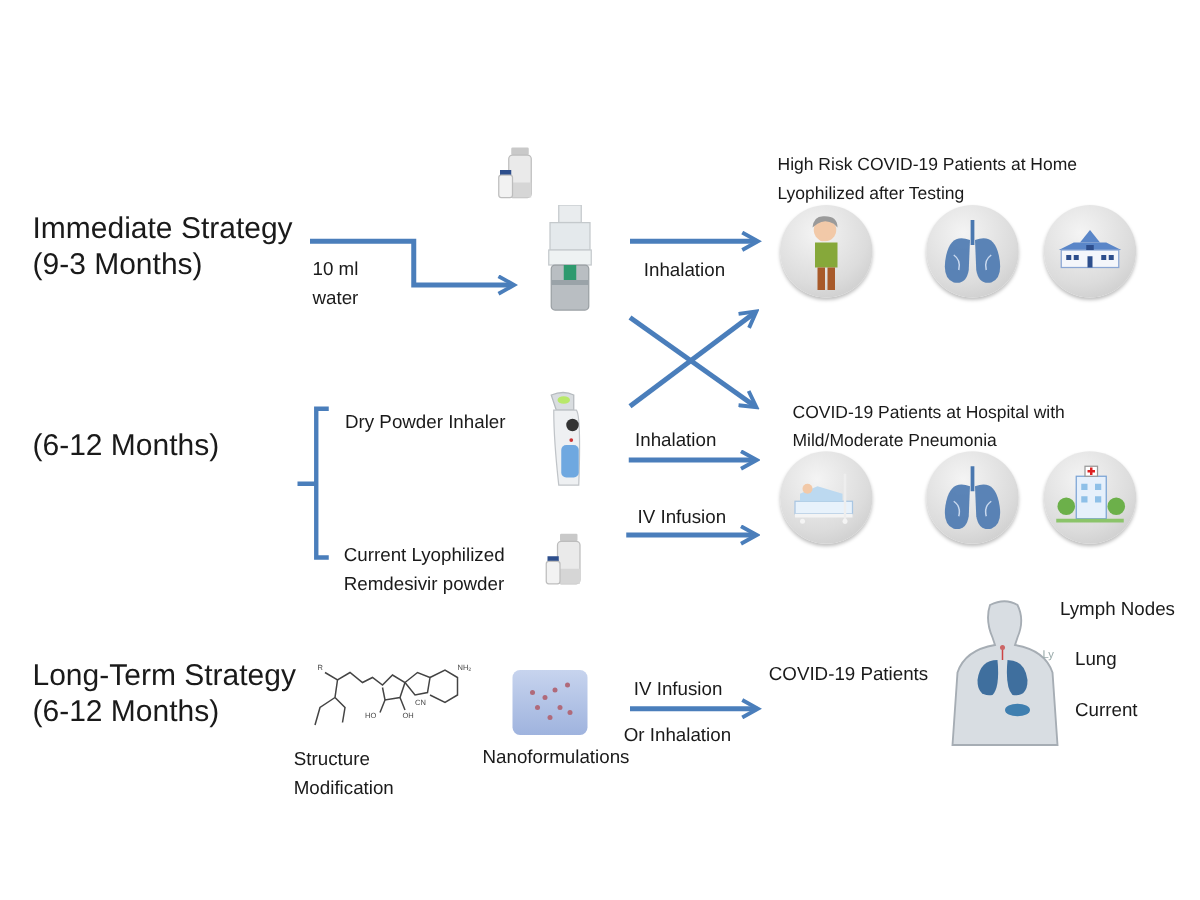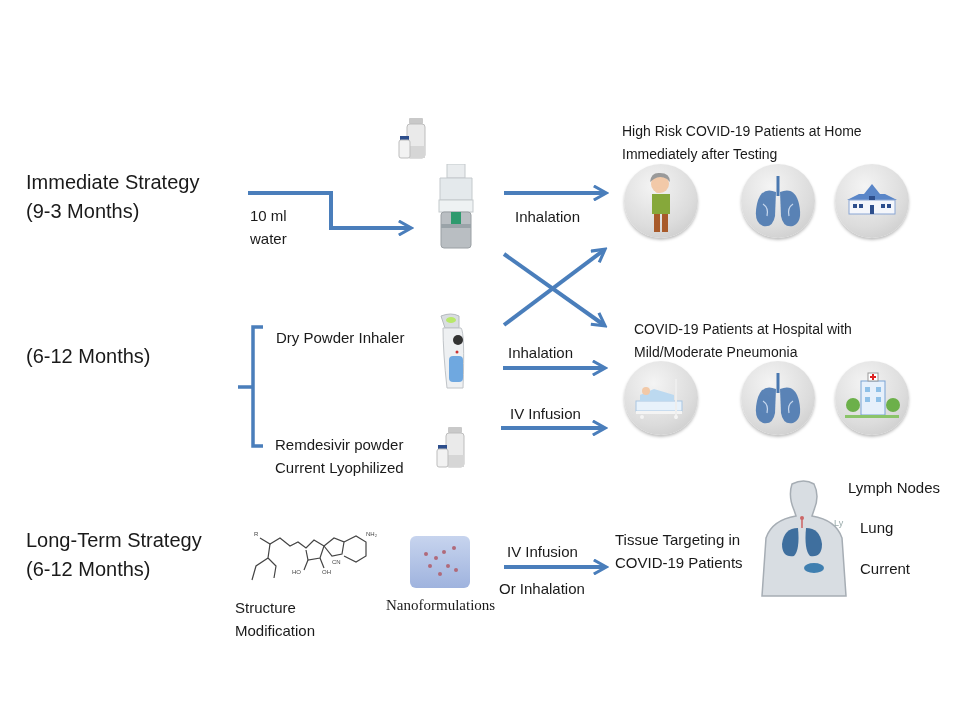--- a/index.html
+++ b/index.html
@@ -1,19 +1,19 @@
 <!DOCTYPE html>
 <html><head>
 <meta charset="utf-8">
 <style>
   html, body { margin: 0; padding: 0; background: #ffffff; }
   body { width: 960px; height: 720px; position: relative; overflow: hidden;
          font-family: "Liberation Sans", "DejaVu Sans", sans-serif; color: #1a1a1a; }
   .abs { position: absolute; }
-  .strategy { font-size: 20px; line-height: 29px; white-space: nowrap; }
+  .strategy { font-size: 24px; line-height: 29px; white-space: nowrap; }
   .lbl { font-size: 15px; line-height: 23px; white-space: nowrap; }
   .outcome { font-size: 14px; line-height: 23px; white-space: nowrap; margin-top: 24px; }
   svg.overlay { position: absolute; left: 0; top: 0; }
   .circle { position: absolute; width: 74px; height: 74px; border-radius: 50%;
             background: radial-gradient(circle at 40% 30%, #f4f4f4 0%, #dcdcdc 60%, #c4c4c4 100%);
             box-shadow: 0 2px 3px rgba(0,0,0,0.25); }
   .circle svg { position: absolute; left: 0; top: 0; }
 </style>
 </head>
 <body>
@@ -73,21 +73,21 @@
   <path d="M4,14 L36,14 L36,36 L4,36 Z" fill="#e4e9ec" stroke="#c4c9cc"></path>
   <rect x="3" y="36" width="34" height="12" fill="#eef2f3" stroke="#c4c9cc"></rect>
   <rect x="5" y="48" width="30" height="36" rx="3" fill="#b9bec2" stroke="#9aa0a4"></rect>
   <rect x="15" y="48" width="10" height="14" fill="#2e9a6e"></rect>
   <rect x="5" y="60" width="30" height="4" fill="#9aa3a8"></rect>
 </svg>
 <div class="abs lbl" style="left:515px; top:205px;">Inhalation</div>
 
 <div class="abs outcome" style="left:622px; top:96px;">
   <div>High Risk COVID-19 Patients at Home</div>
-  <div>Immediately after Testing</div>
+  <div>Lyophilized after Testing</div>
 </div>
 <div class="circle" style="left:624px; top:164px;">
   <svg width="74" height="74">
     <circle cx="36" cy="20" r="9" fill="#f2c9a8"></circle>
     <path d="M26,18 Q27,8 36,9 Q46,9 46,18 L43,15 Q36,11 30,15 Z" fill="#9a9a9a"></path>
     <path d="M28,30 L46,30 L46,50 L28,50 Z" fill="#86a83a"></path>
     <rect x="30" y="50" width="6" height="18" fill="#a85a2a"></rect>
     <rect x="38" y="50" width="6" height="18" fill="#a85a2a"></rect>
     <circle cx="34" cy="26" r="3" fill="#f2c9a8"></circle>
   </svg>
@@ -119,22 +119,22 @@
   <path d="M8,4 Q18,0 26,4 L26,16 L12,16 Z" fill="#d9dde0" stroke="#b5babe"></path>
   <ellipse cx="18" cy="8" rx="5" ry="3" fill="#b8e86a"></ellipse>
   <path d="M10,16 L28,16 Q32,20 30,76 L14,76 Q10,40 10,16 Z" fill="#eef0f2" stroke="#c0c4c8"></path>
   <circle cx="25" cy="28" r="5" fill="#333"></circle>
   <rect x="16" y="44" width="14" height="26" rx="4" fill="#6fa8e0"></rect>
   <circle cx="24" cy="40" r="1.5" fill="#c33"></circle>
 </svg>
 <div class="abs lbl" style="left:508px; top:341px;">Inhalation</div>
 <div class="abs lbl" style="left:510px; top:402px;">IV Infusion</div>
 <div class="abs lbl" style="left:275px; top:433px;">
+  <div>Current Lyophilized</div>
   <div>Remdesivir powder</div>
-  <div>Current Lyophilized</div>
 </div>
 <svg class="abs" style="left:435px; top:425px;" width="32" height="46">
   <rect x="13" y="2" width="14" height="6" rx="1" fill="#c9c9c9"></rect>
   <rect x="11" y="8" width="18" height="34" rx="3" fill="#eaeaea" stroke="#bdbdbd"></rect>
   <rect x="11" y="30" width="18" height="12" fill="#d6d6d6"></rect>
   <rect x="3" y="20" width="9" height="4" fill="#2d4e8c"></rect>
   <rect x="2" y="24" width="11" height="18" rx="2" fill="#f2f2f2" stroke="#bdbdbd"></rect>
 </svg>
 
 <div class="abs outcome" style="left:634px; top:294px;">
@@ -202,25 +202,24 @@
         <circle cx="26" cy="22" r="2"></circle>
         <circle cx="34" cy="16" r="2"></circle>
       <circle cx="44" cy="12" r="2"></circle>
         <circle cx="20" cy="30" r="2"></circle>
         <circle cx="38" cy="30" r="2"></circle>
       <circle cx="46" cy="34" r="2"></circle>
         <circle cx="30" cy="38" r="2"></circle>
     </g>
   </svg>
 </div>
-<div class="abs lbl" style="left:386px; top:594px;font-family:Liberation Serif, serif;">Nanoformulations</div>
+<div class="abs lbl" style="left:386px; top:594px;">Nanoformulations</div>
 <div class="abs lbl" style="left:507px; top:540px;">IV Infusion</div>
 <div class="abs lbl" style="left:499px; top:577px;">Or Inhalation</div>
 <div class="abs lbl" style="left:615px; top:528px;">
-  <div>Tissue Targeting in</div>
   <div>COVID-19 Patients</div>
 </div>
 
 <svg class="abs" style="left:756px; top:478px;" width="96" height="120">
   <path d="M36,6 Q48,0 58,6 Q64,18 58,32 L56,38 Q80,42 86,60 L90,118 L6,118 L10,60 Q16,42 40,38 L38,32 Q32,18 36,6 Z" fill="#d8dde2" stroke="#a6adb4" stroke-width="1.5"></path>
   <path d="M46,40 L46,50" stroke="#c44" stroke-width="1.2"></path>
   <circle cx="46" cy="40" r="2" fill="#c66"></circle>
   <path d="M42,50 Q28,50 26,66 Q26,80 38,78 Q44,72 42,50 Z" fill="#3f6f9e"></path>
   <path d="M50,50 Q64,50 66,66 Q66,80 54,78 Q48,72 50,50 Z" fill="#3f6f9e"></path>
   <ellipse cx="58" cy="90" rx="10" ry="5" fill="#3f7fb0"></ellipse>

